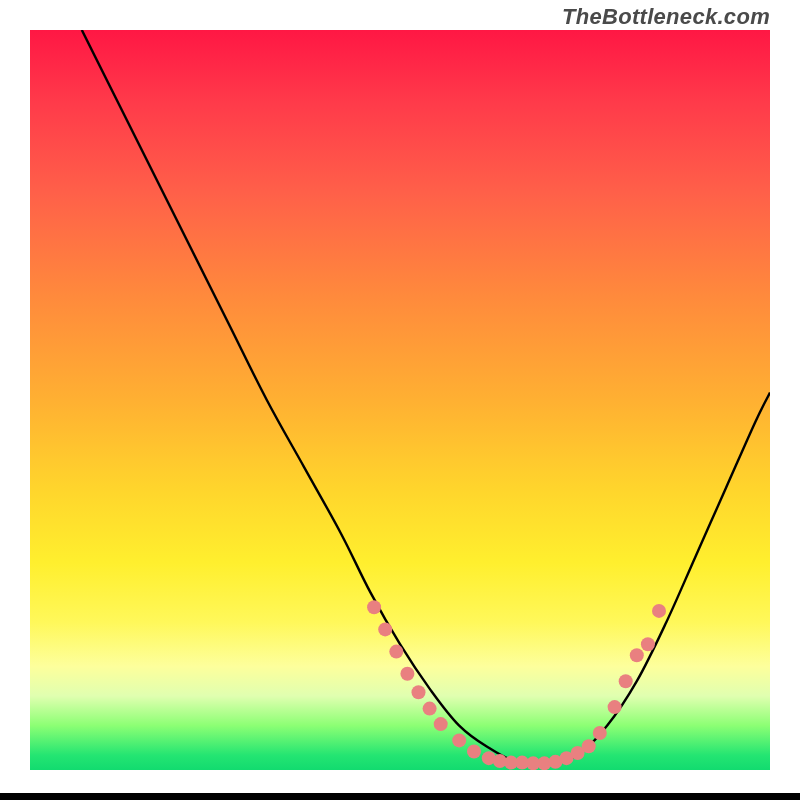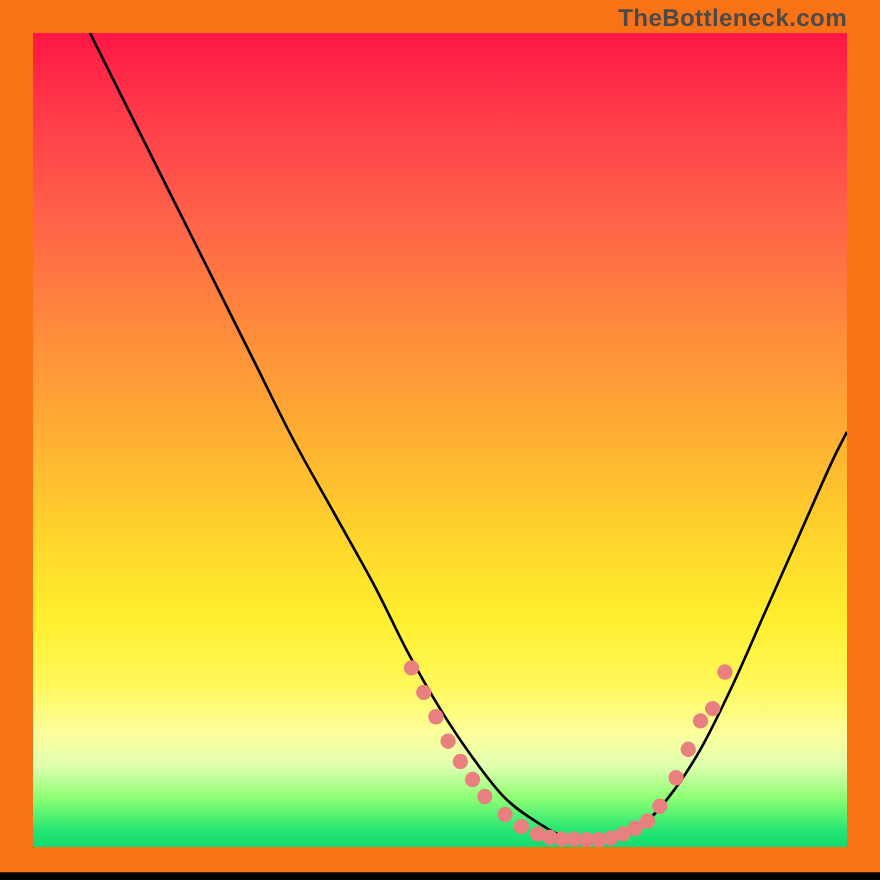--- a/index.html
+++ b/index.html
@@ -8,21 +8,22 @@
     width: 800px;
     height: 800px;
     background: #000;
     overflow: hidden;
     font-family: Arial, Helvetica, sans-serif;
   }
   .frame {
     position: relative;
     width: 800px;
     height: 793px;
-    background: #f97316;
+    background: #ffffff;
+    font-style: italic;
   }
   .plot-area {
     position: absolute;
     left: 30px;
     top: 30px;
     width: 740px;
     height: 740px;
     
     background: linear-gradient(
       to bottom,

